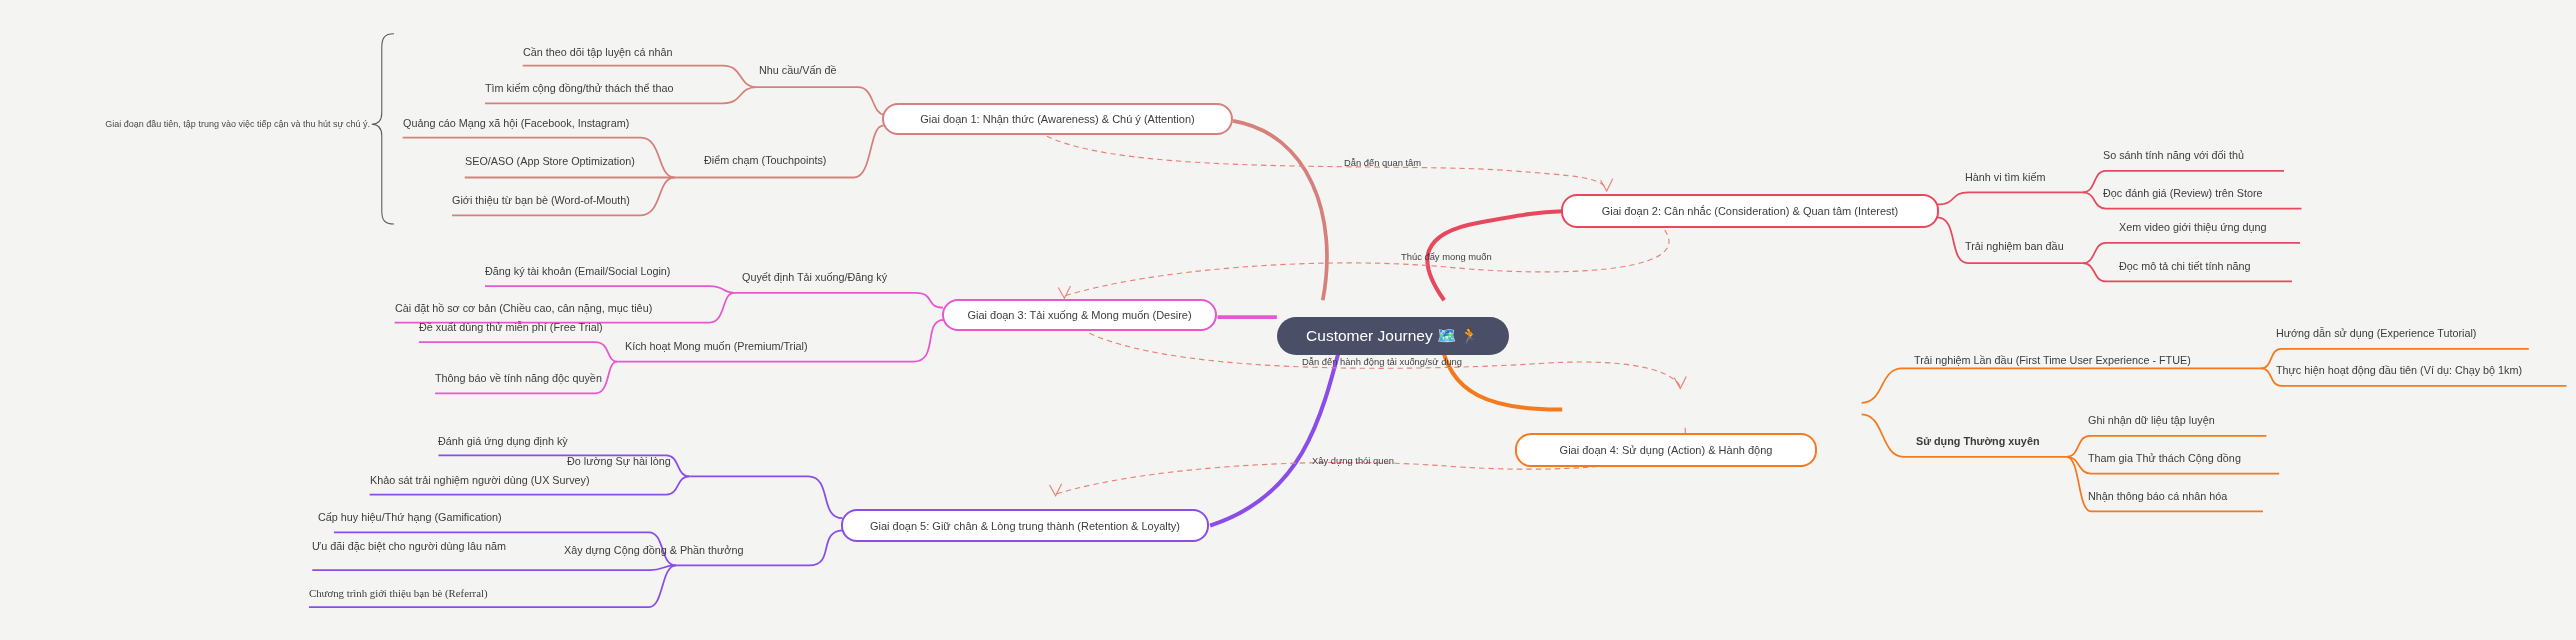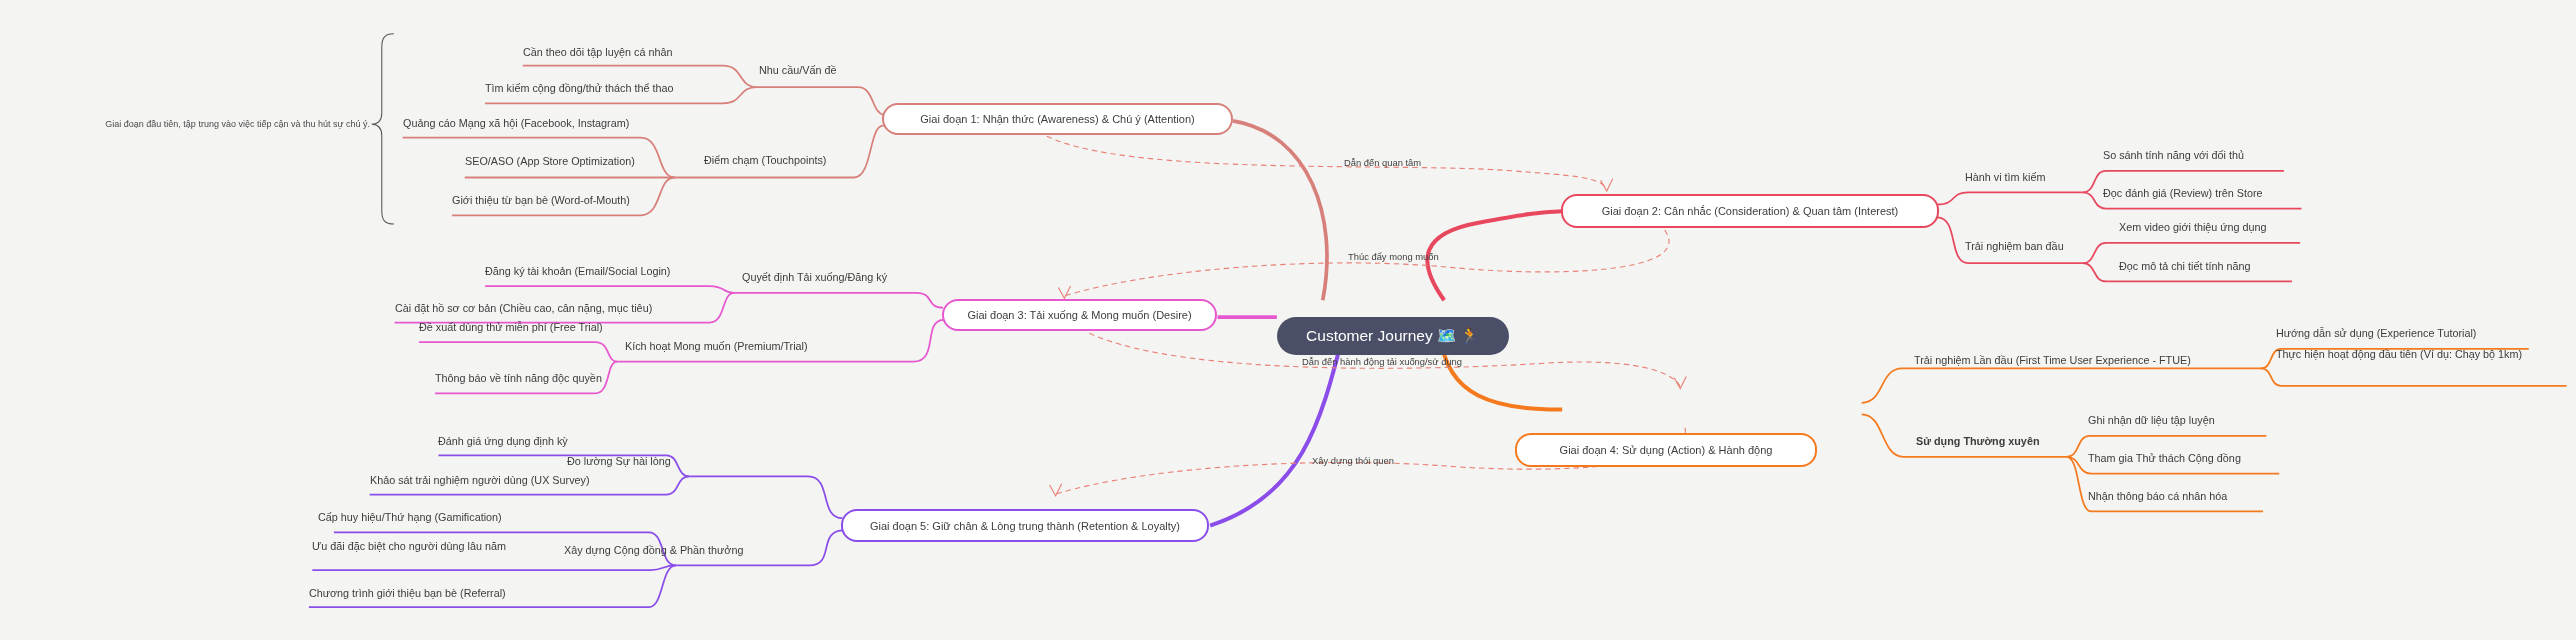--- a/index.html
+++ b/index.html
@@ -133,31 +133,31 @@
 
 <div class="abs grp-label" style="left:742px;top:271px;">Quyết định Tải xuống/Đăng ký</div>
 <div class="abs leaf" style="left:485px;top:265px;">Đăng ký tài khoản (Email/Social Login)</div>
 <div class="abs leaf" style="left:395px;top:302px;">Cài đặt hồ sơ cơ bản (Chiều cao, cân nặng, mục tiêu)</div>
 <div class="abs grp-label" style="left:625px;top:340px;">Kích hoạt Mong muốn (Premium/Trial)</div>
 <div class="abs leaf" style="left:419px;top:321px;">Đề xuất dùng thử miễn phí (Free Trial)</div>
 <div class="abs leaf" style="left:435px;top:372px;">Thông báo về tính năng độc quyền</div>
 
 <div class="abs grp-label" style="left:1914px;top:354px;text-align:right;">Trải nghiệm Lần đầu (First Time User Experience - FTUE)</div>
 <div class="abs leaf" style="left:2276px;top:327px;">Hướng dẫn sử dụng (Experience Tutorial)</div>
-<div class="abs leaf" style="left:2276px;top:348px;">Thực hiện hoạt động đầu tiên (Ví dụ: Chạy bộ 1km)</div>
+<div class="abs leaf" style="left:2276px;top:364px;">Thực hiện hoạt động đầu tiên (Ví dụ: Chạy bộ 1km)</div>
 <div class="abs grp-label" style="left:1916px;top:435px;font-weight:bold;">Sử dụng Thường xuyên</div>
 <div class="abs leaf" style="left:2088px;top:414px;">Ghi nhận dữ liệu tập luyện</div>
 <div class="abs leaf" style="left:2088px;top:452px;">Tham gia Thử thách Cộng đồng</div>
 <div class="abs leaf" style="left:2088px;top:490px;">Nhận thông báo cá nhân hóa</div>
 
 <div class="abs grp-label" style="left:567px;top:455px;">Đo lường Sự hài lòng</div>
 <div class="abs leaf" style="left:438px;top:435px;">Đánh giá ứng dụng định kỳ</div>
 <div class="abs leaf" style="left:370px;top:474px;">Khảo sát trải nghiệm người dùng (UX Survey)</div>
 <div class="abs grp-label" style="left:564px;top:544px;">Xây dựng Cộng đồng &amp; Phần thưởng</div>
 <div class="abs leaf" style="left:318px;top:511px;">Cấp huy hiệu/Thứ hạng (Gamification)</div>
 <div class="abs leaf" style="left:312px;top:540px;">Ưu đãi đặc biệt cho người dùng lâu năm</div>
-<div class="abs leaf" style="left:309px;top:587px;">Chương trình giới thiệu bạn bè (Referral)</div>
+<div class="abs leaf" style="left:309px;top:587px;font-family:Liberation Serif, serif;">Chương trình giới thiệu bạn bè (Referral)</div>
 
 <div class="abs rel-label" style="left:1344px;top:157px;">Dẫn đến quan tâm</div>
-<div class="abs rel-label" style="left:1348px;top:251px;">Thúc đẩy mong muốn</div>
+<div class="abs rel-label" style="left:1401px;top:251px;">Thúc đẩy mong muốn</div>
 <div class="abs rel-label" style="left:1302px;top:356px;">Dẫn đến hành động tải xuống/sử dụng</div>
 <div class="abs rel-label" style="left:1312px;top:455px;">Xây dựng thói quen</div>
 
 
 </body></html>

